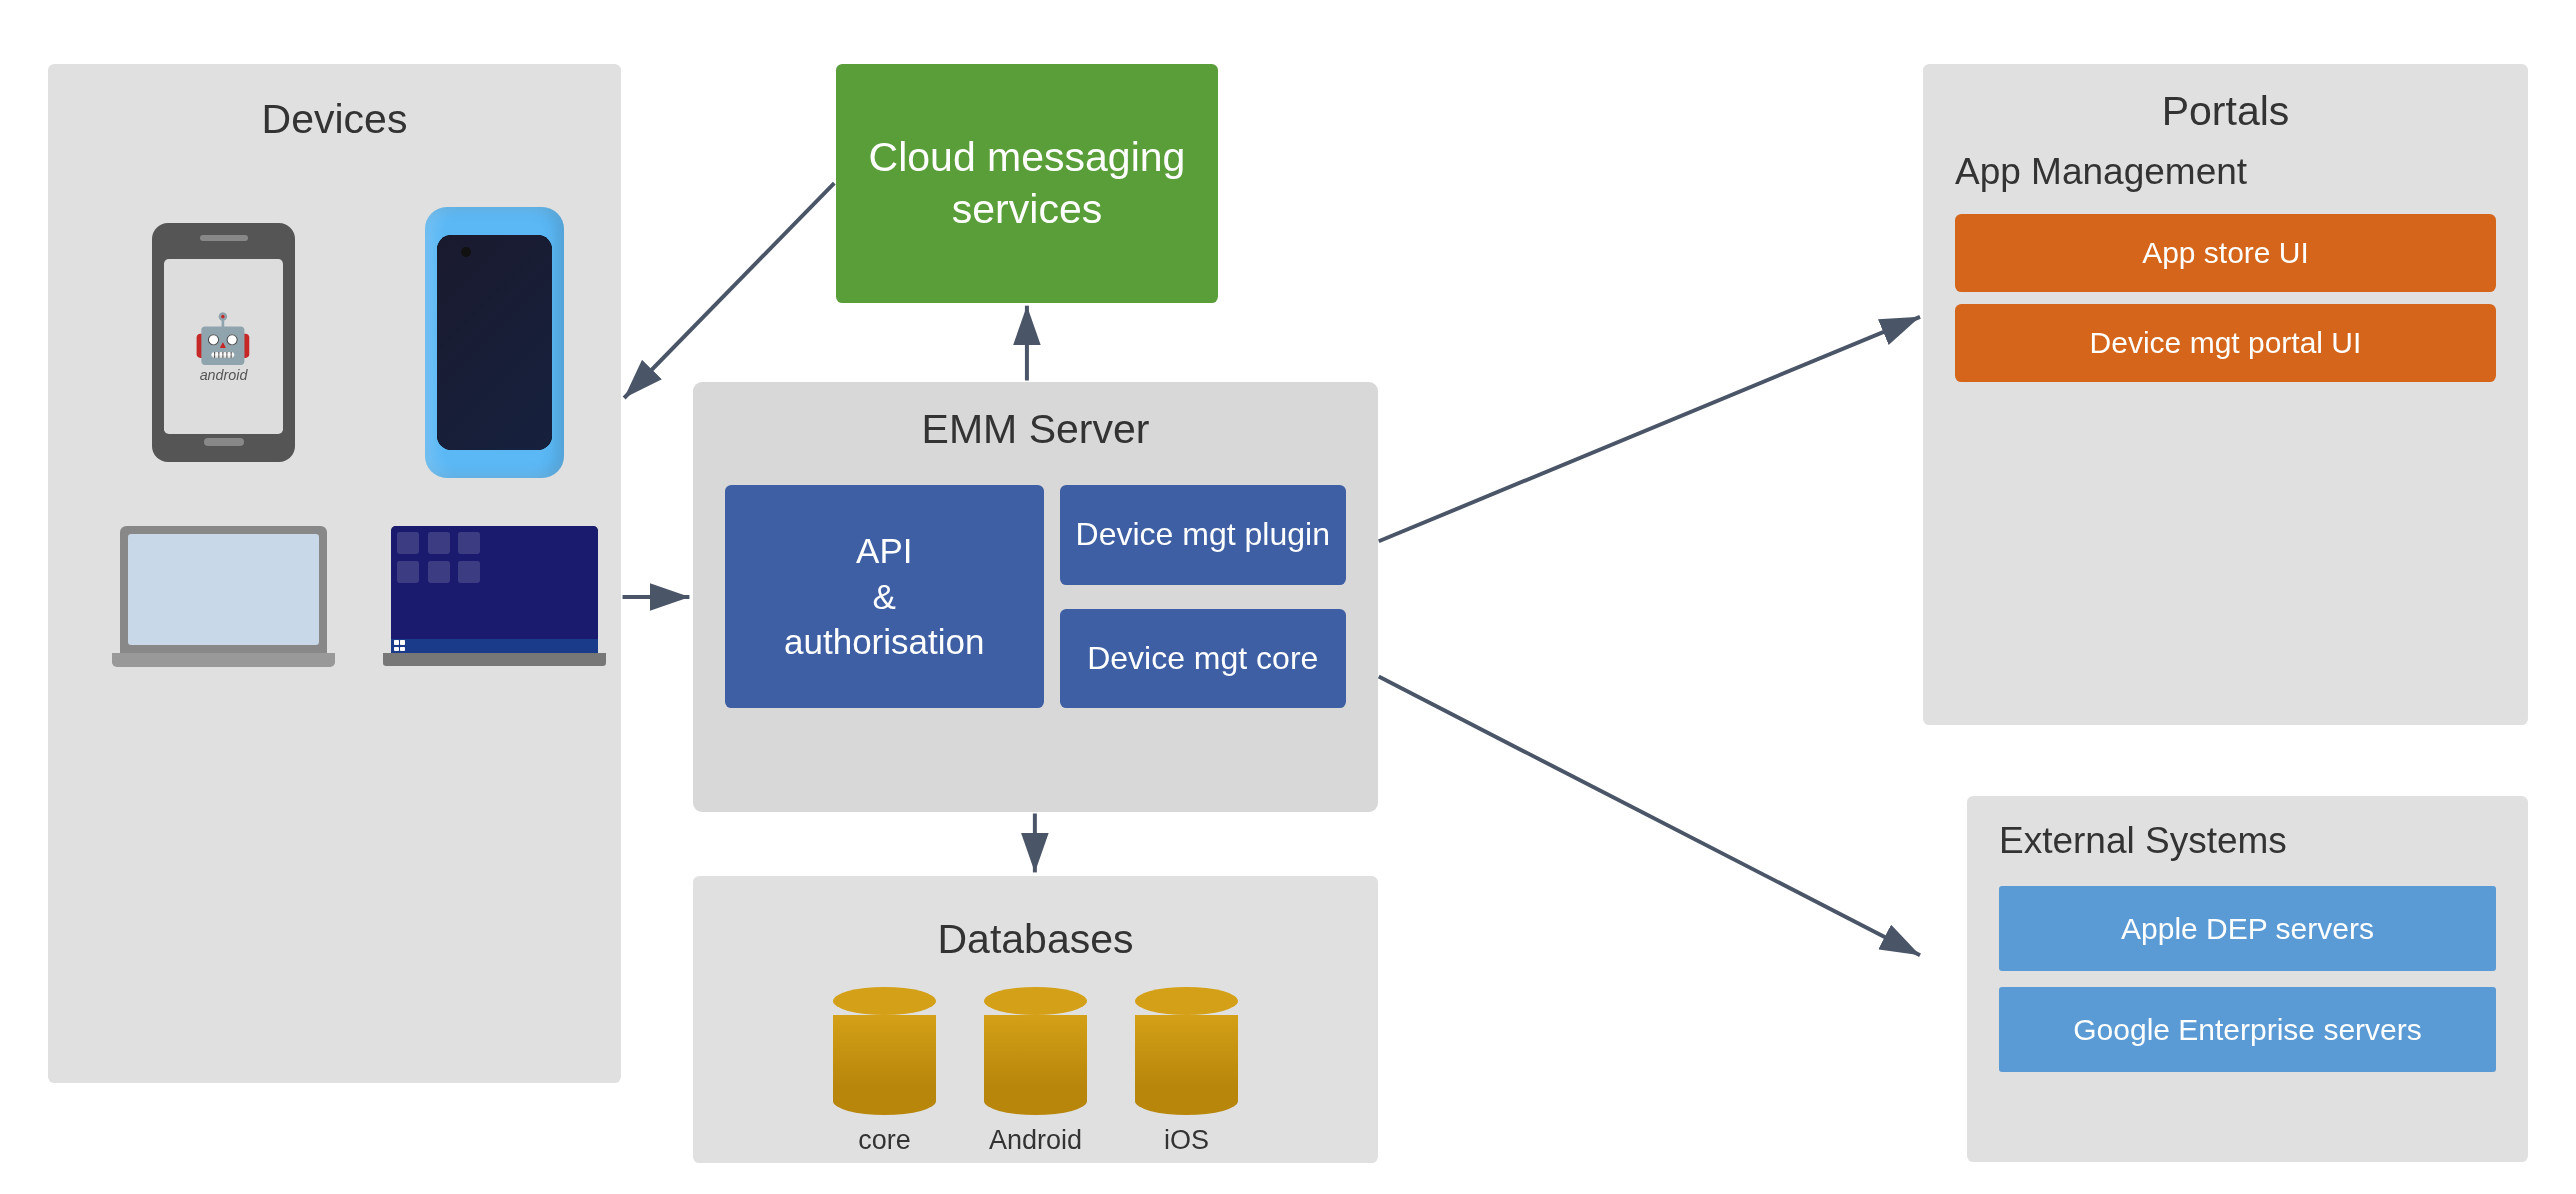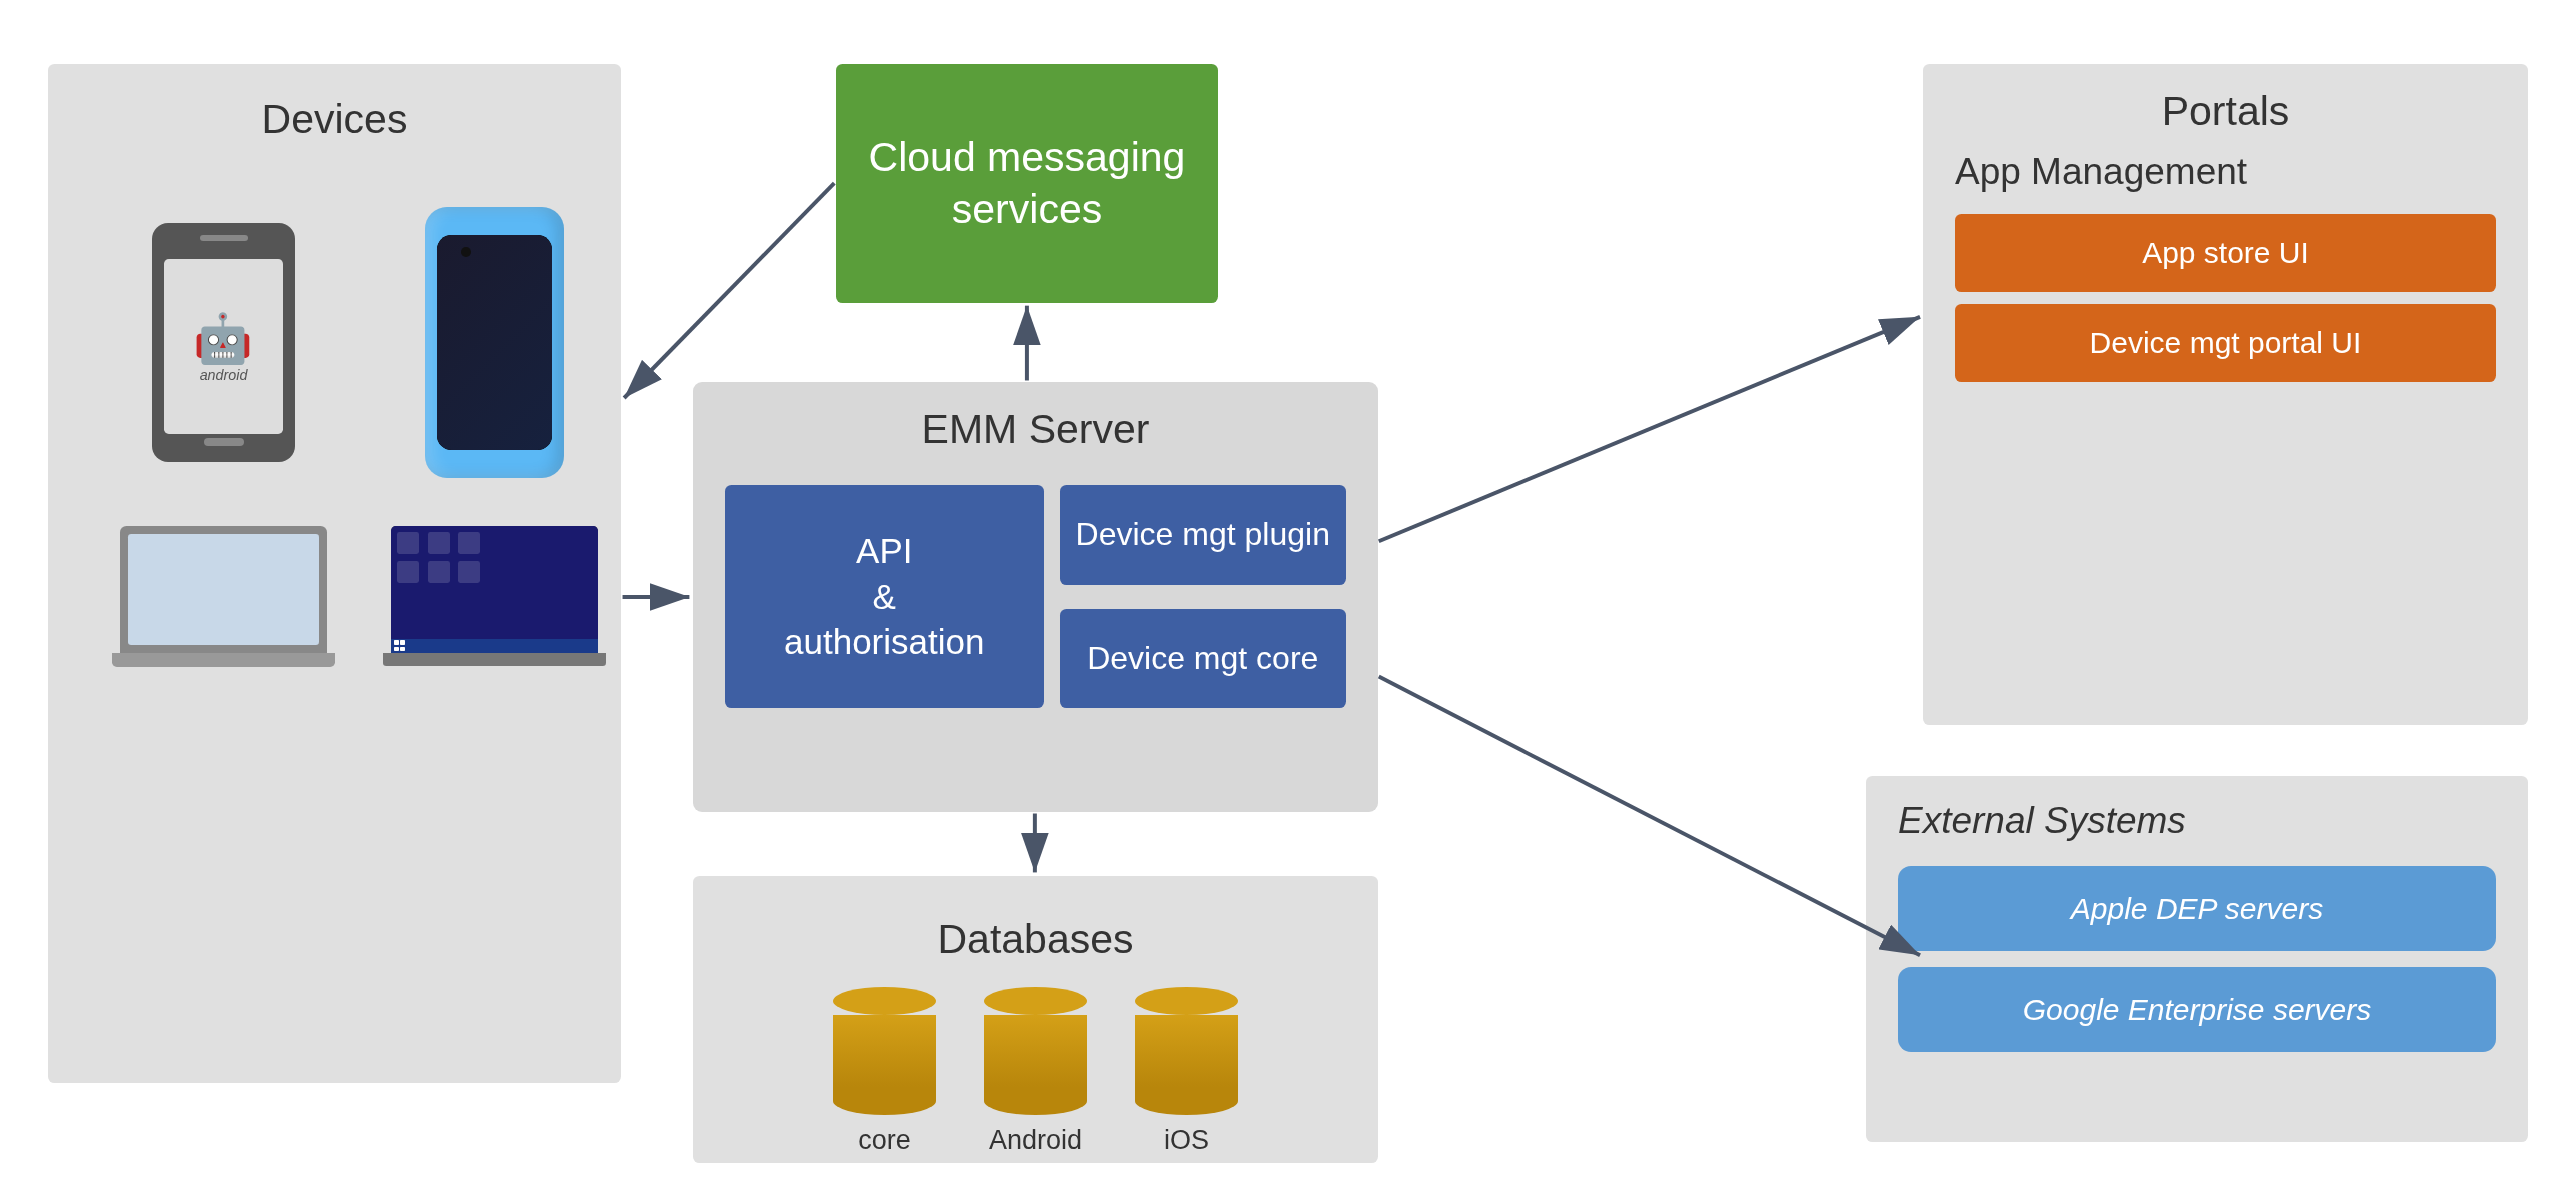--- a/index.html
+++ b/index.html
@@ -373,36 +373,35 @@
     .portal-btn-text {
       font-size: 30px;
       color: #fff;
       font-weight: 400;
     }
 
     
     .external-box {
       position: absolute;
       right: 48px;
-      top: 776px;
-      width: 662px;
+      top: 796px;
+      width: 561px;
       height: 366px;
       background: #e0e0e0;
       border-radius: 6.4px;
-      font-style: italic;
     }
     .external-title {
       font-size: 37px;
       font-weight: 400;
       color: #333;
       padding: 24px 32px 8px;
     }
     .external-btn {
       background: #5b9bd5;
-      border-radius: 13px;
+      border-radius: 3px;
       margin: 16px 32px;
       padding: 25.5px 24px;
       display: flex;
       align-items: center;
       justify-content: center;
     }
     .external-btn-text {
       font-size: 30px;
       color: #fff;
       font-weight: 400;

